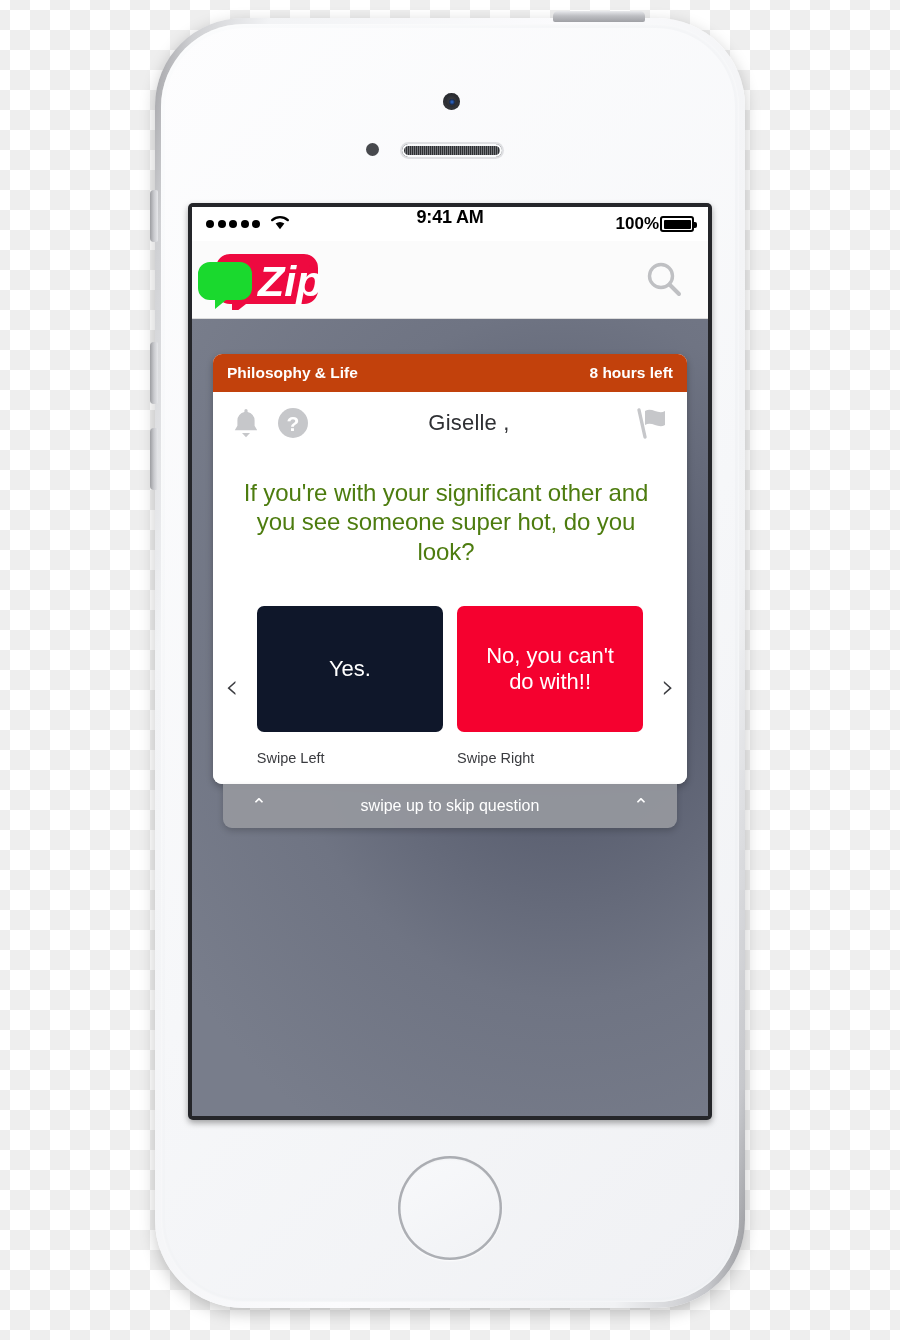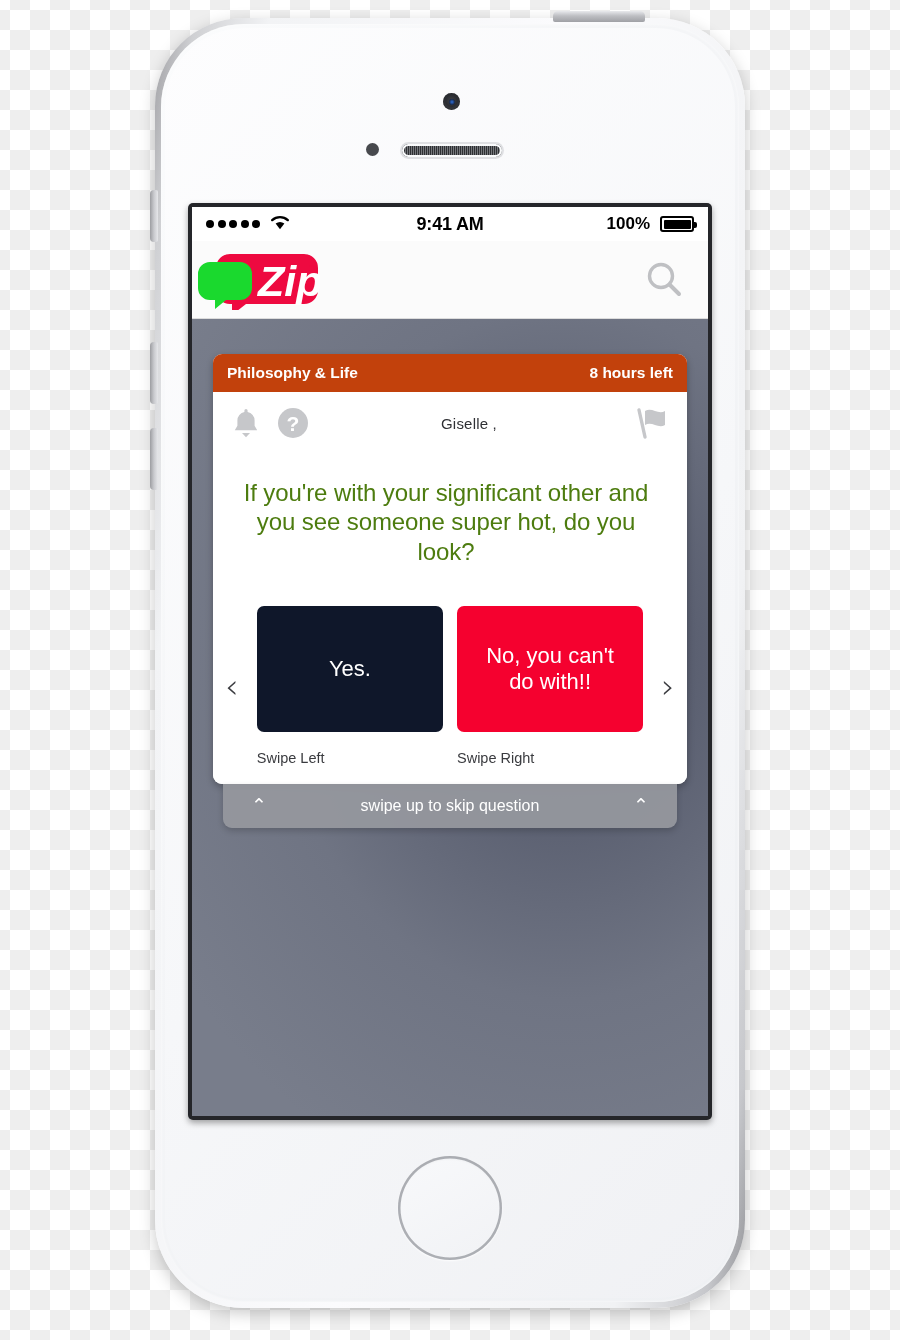--- a/index.html
+++ b/index.html
@@ -159,21 +159,20 @@
     display: flex;
     flex-direction: column;
   }
 
   
   .status-bar {
     flex: 0 0 auto;
     height: 34px;
     background: #ffffff;
     display: flex;
-    align-items: center;
     padding: 0 14px;
     box-sizing: border-box;
     color: #000;
   }
   .sb-left { display: flex; align-items: center; gap: 6px; flex: 1; }
   .sig-dots { display: flex; gap: 3.5px; align-items: center; }
   .sig-dots i {
     display: block;
     width: 8px; height: 8px;
     border-radius: 50%;
@@ -184,21 +183,21 @@
     flex: 0 0 auto;
     font-size: 18px;
     font-weight: bold;
     letter-spacing: -0.2px;
   }
   .sb-right {
     flex: 1;
     display: flex;
     align-items: center;
     justify-content: flex-end;
-    gap: 10px;
+    gap: 1px;
     font-size: 17px;
     font-weight: bold;
   }
   .battery {
     width: 34px; height: 16px;
     border: 2px solid #000;
     border-radius: 3px;
     position: relative;
     box-sizing: border-box;
     padding: 1.5px;
@@ -298,21 +297,21 @@
   .card-icons {
     display: flex;
     align-items: center;
     padding: 14px 18px 0 18px;
   }
   .icon-slot { line-height: 0; cursor: pointer; }
   .icon-bell { margin-right: 16px; }
   .card-user {
     flex: 1;
     text-align: center;
-    font-size: 15px;
+    font-size: 22px;
     color: #2f3034;
     letter-spacing: 0.2px;
     padding-right: 4px;
   }
   .question {
     text-align: center;
     font-size: 24px;
     line-height: 1.22;
     color: #4d7c0f;
     padding: 38px 26px 16px 18px;

